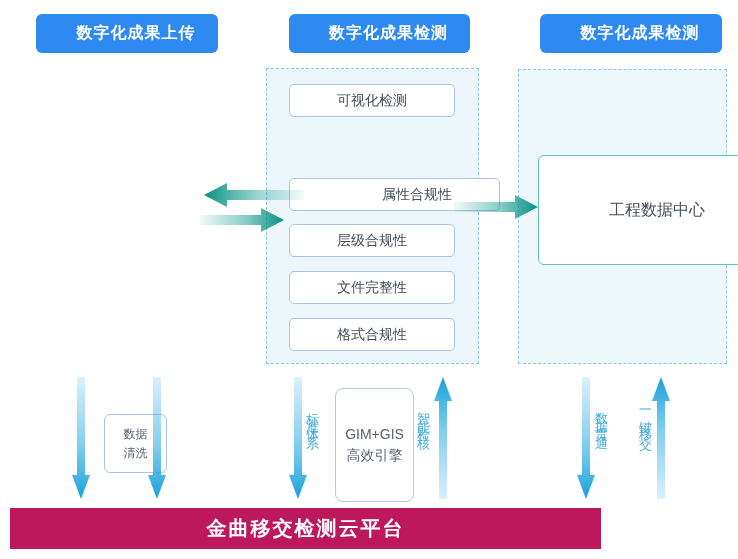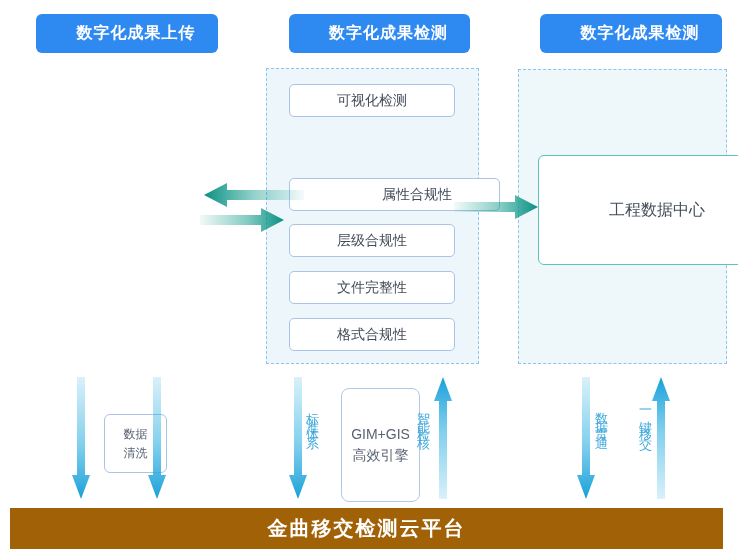--- a/index.html
+++ b/index.html
@@ -49,33 +49,33 @@
   #va4  { left:577px; } #vup2 { left:652px; }
 
   
   #box-clean { position:absolute; left:104px; top:414px; width:61px; height:57px;
                background:#ffffff; border:1px solid #a9c4e6; border-radius:6px;
                display:flex; flex-direction:column; align-items:center; justify-content:center;
                font-size:12px; color:#596273; line-height:1.55; }
   #box-gim   { position:absolute; left:335px; top:388px; width:77px; height:112px;
                background:#ffffff; border:1px solid #aecae8; border-radius:8px;
                display:flex; flex-direction:column; align-items:center; justify-content:center;
-               font-size:14px; color:#596273; line-height:1.5;margin-left:6px; }
+               font-size:14px; color:#596273; line-height:1.5; }
 
   
   .vlabel { position:absolute; top:402px; writing-mode:vertical-rl; letter-spacing:8px;
             font-size:13px; color:#3fa9db; }
   #vl-std    { left:303px; }
   #vl-smart  { left:414px; }
   #vl-data   { left:592px; }
   #vl-onekey { left:636px; }
 
   
-  #bar { position:absolute; left:10px; top:508px; width:713px; height:41px;
-         background:#a16207; color:#ffffff; font-size:20px; font-weight:bold; letter-spacing:2px;
+  #bar { position:absolute; left:10px; top:508px; width:591px; height:41px;
+         background:#be185d; color:#ffffff; font-size:20px; font-weight:bold; letter-spacing:2px;
          display:flex; align-items:center; justify-content:center; }
 
   .defs { position:absolute; width:0; height:0; }
 </style>
 </head>
 <body>
 
 <div id="canvas">
 
   <svg class="defs" aria-hidden="true">

